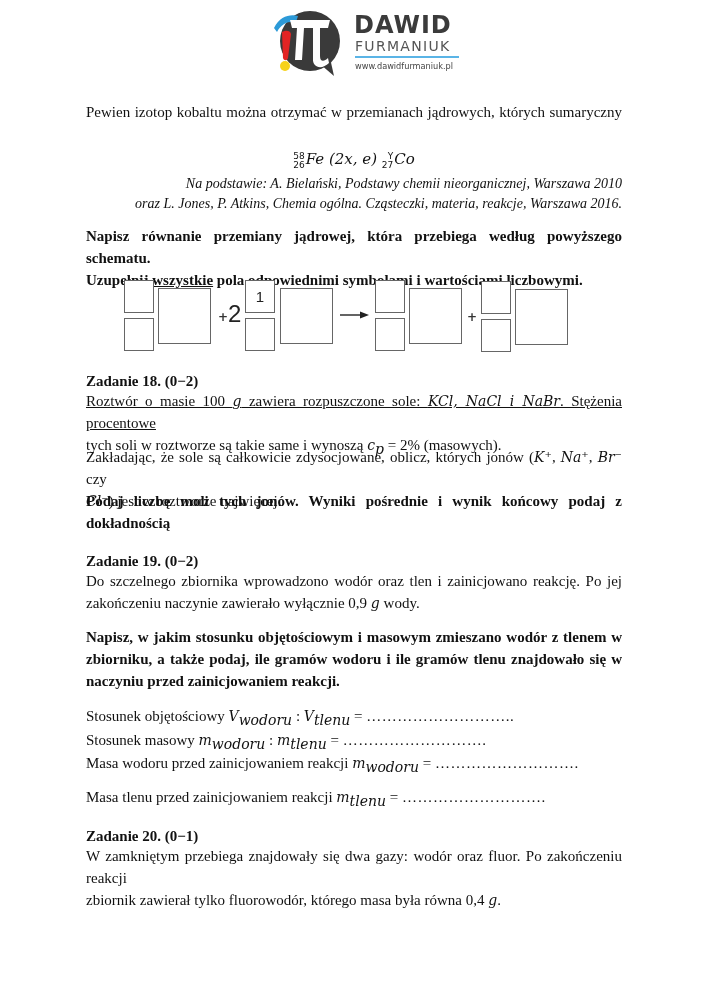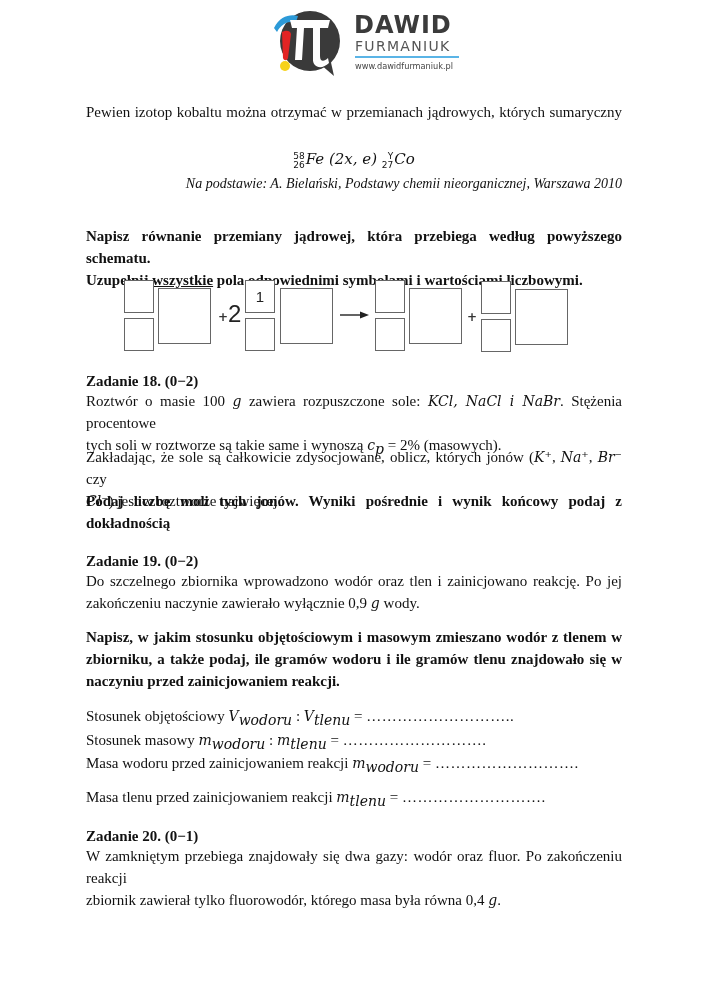--- a/index.html
+++ b/index.html
@@ -65,20 +65,21 @@
       <span>58</span>
       <span>26</span>
     </span><span class="m">Fe</span><span class="m"> (2x, e) </span><span class="nuc">
       <span>Y</span>
       <span>27</span>
     </span><span class="m">Co</span>
 </div>
 
 <div class="abs src" style="top:174px;">
   <div>Na podstawie: A. Bielański, Podstawy chemii nieorganicznej, Warszawa 2010</div>
+  <div>oraz L. Jones, P. Atkins, Chemia ogólna. Cząsteczki, materia, reakcje, Warszawa 2016.</div>
 </div>
 
 <div class="abs para bold" style="top:225px;">
   <div style="text-align-last:justify;">Napisz równanie przemiany jądrowej, która przebiega według powyższego schematu.</div>
   <div>
     <span>Uzupełnij </span><span class="u">wszystkie</span><span> pola odpowiednimi symbolami i wartościami liczbowymi.</span>
   </div>
 </div>
 
 <div class="abs" style="left:0;top:0;width:707px;height:1000px;pointer-events:none;">
@@ -103,21 +104,21 @@
   <div class="box b" style="left:409px;top:288px;pointer-events:auto;"></div>
   <div class="abs plus-small" style="left:467px;top:310px;">+</div>
 
   <div class="box s" style="left:481px;top:281px;pointer-events:auto;"></div>
   <div class="box s" style="left:481px;top:319px;pointer-events:auto;"></div>
   <div class="box b" style="left:515px;top:289px;pointer-events:auto;"></div>
 </div>
 
 <div class="abs heading" style="top:370px;">Zadanie 18. (0−2)</div>
 <div class="abs para" style="top:390px;">
-  <div style="text-align-last:justify;">
+  <div style="text-align-last:justify;text-decoration:underline;">
     <span>Roztwór o masie 100 </span><span class="m">g</span><span> zawiera rozpuszczone sole: </span><span class="m">KCl,  NaCl i NaBr</span><span>. Stężenia procentowe</span>
   </div>
   <div>
     <span>tych soli w roztworze są takie same i wynoszą </span><span class="m">c</span><sub class="m">p</sub><span> = 2% (masowych).</span>
   </div>
 </div>
 
 <div class="abs para" style="top:446px;">
   <div style="text-align-last:justify;">
     <span>Zakładając, że sole są całkowicie zdysocjowane, oblicz, których jonów (</span><span class="m">K⁺</span>, <span class="m">Na⁺</span>, <span class="m">Br⁻</span><span> czy</span>

